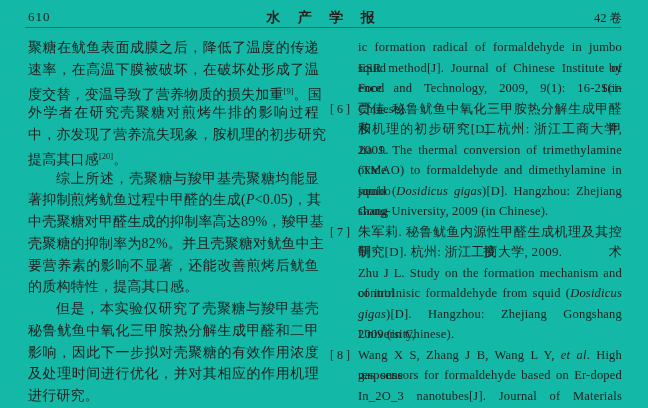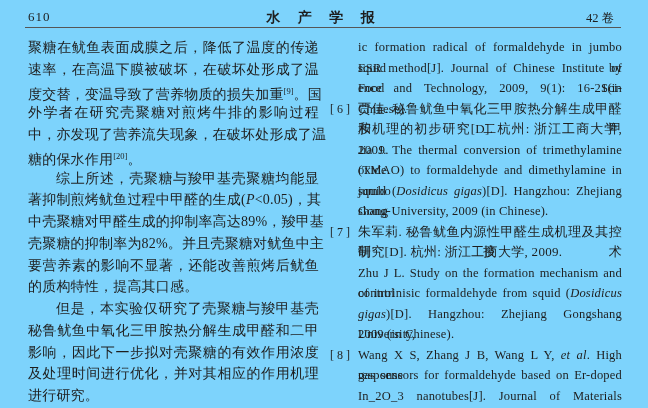--- a/index.html
+++ b/index.html
@@ -1,27 +1,27 @@
 <!DOCTYPE html>
 <html><head>
 <meta charset="utf-8">
 <style>
   html,body{margin:0;padding:0;background:#e8e8e8;}
   .page{
     position:relative;
     width:648px;height:408px;
-    background:#7dd3fc;
+    background:#14b8a6;
     overflow:hidden;
     font-family:"Liberation Serif","DejaVu Serif",serif;
     color:#1e1e1e;
   }
   
   .hdr-left{position:absolute;left:28px;top:9px;font-size:13px;letter-spacing:1px;}
   .hdr-center{position:absolute;left:0;right:0;top:9px;text-align:center;font-size:14px;letter-spacing:7px;font-weight:bold;}
-  .hdr-right{position:absolute;right:34px;top:10px;font-size:12.5px;}
+  .hdr-right{position:absolute;right:26px;top:10px;font-size:12.5px;}
   .hdr-rule{position:absolute;left:25px;right:27px;top:27px;border-top:1.6px solid #565656;}
 
   
   .col{position:absolute;top:37px;}
   .col-left{left:28px;width:291px;font-size:14px;line-height:21.75px;}
   .col-right{left:330px;width:292px;padding-left:28px;box-sizing:border-box;
              font-size:12.5px;line-height:20.5px;}
 
   .tline{
     position:relative;
@@ -51,22 +51,22 @@
   <div class="hdr-left">610</div>
   <div class="hdr-center">水 产 学 报</div>
   <div class="hdr-right">42 卷</div>
   <div class="hdr-rule"></div>
 
   <div class="col col-left">
       <div class="tline"><span>聚糖在鱿鱼表面成膜之后，降低了温度的传递</span></div>
       <div class="tline"><span>速率，在高温下膜被破坏，在破坏处形成了温</span></div>
       <div class="tline"><span>度交替，变温导致了营养物质的损失加重</span><span class="sup">[9]</span><span>。国</span></div>
       <div class="tline"><span>外学者在研究壳聚糖对煎烤牛排的影响过程</span></div>
-      <div class="tline"><span>中，亦发现了营养流失现象，在破坏处形成了温</span></div>
-      <div class="tline no-stretch"><span>糖的保水作用</span><span class="sup">[20]</span><span>。</span></div>
+      <div class="tline"><span>中，亦发现了营养流失现象，胺机理的初步研究</span></div>
+      <div class="tline no-stretch"><span>提高其口感</span><span class="sup">[20]</span><span>。</span></div>
       <div class="tline indent"><span>综上所述，壳聚糖与羧甲基壳聚糖均能显</span></div>
       <div class="tline"><span>著抑制煎烤鱿鱼过程中甲醛的生成(</span><span class="it">P</span><span>&lt;0.05)，其</span></div>
       <div class="tline"><span>中壳聚糖对甲醛生成的抑制率高达89%，羧甲基</span></div>
       <div class="tline"><span>壳聚糖的抑制率为82%。并且壳聚糖对鱿鱼中主</span></div>
       <div class="tline"><span>要营养素的影响不显著，还能改善煎烤后鱿鱼</span></div>
       <div class="tline no-stretch"><span>的质构特性，提高其口感。</span></div>
       <div class="tline indent"><span>但是，本实验仅研究了壳聚糖与羧甲基壳</span></div>
       <div class="tline"><span>秘鲁鱿鱼中氧化三甲胺热分解生成甲醛和二甲</span></div>
       <div class="tline"><span>影响，因此下一步拟对壳聚糖的有效作用浓度</span></div>
       <div class="tline"><span>及处理时间进行优化，并对其相应的作用机理</span></div>

